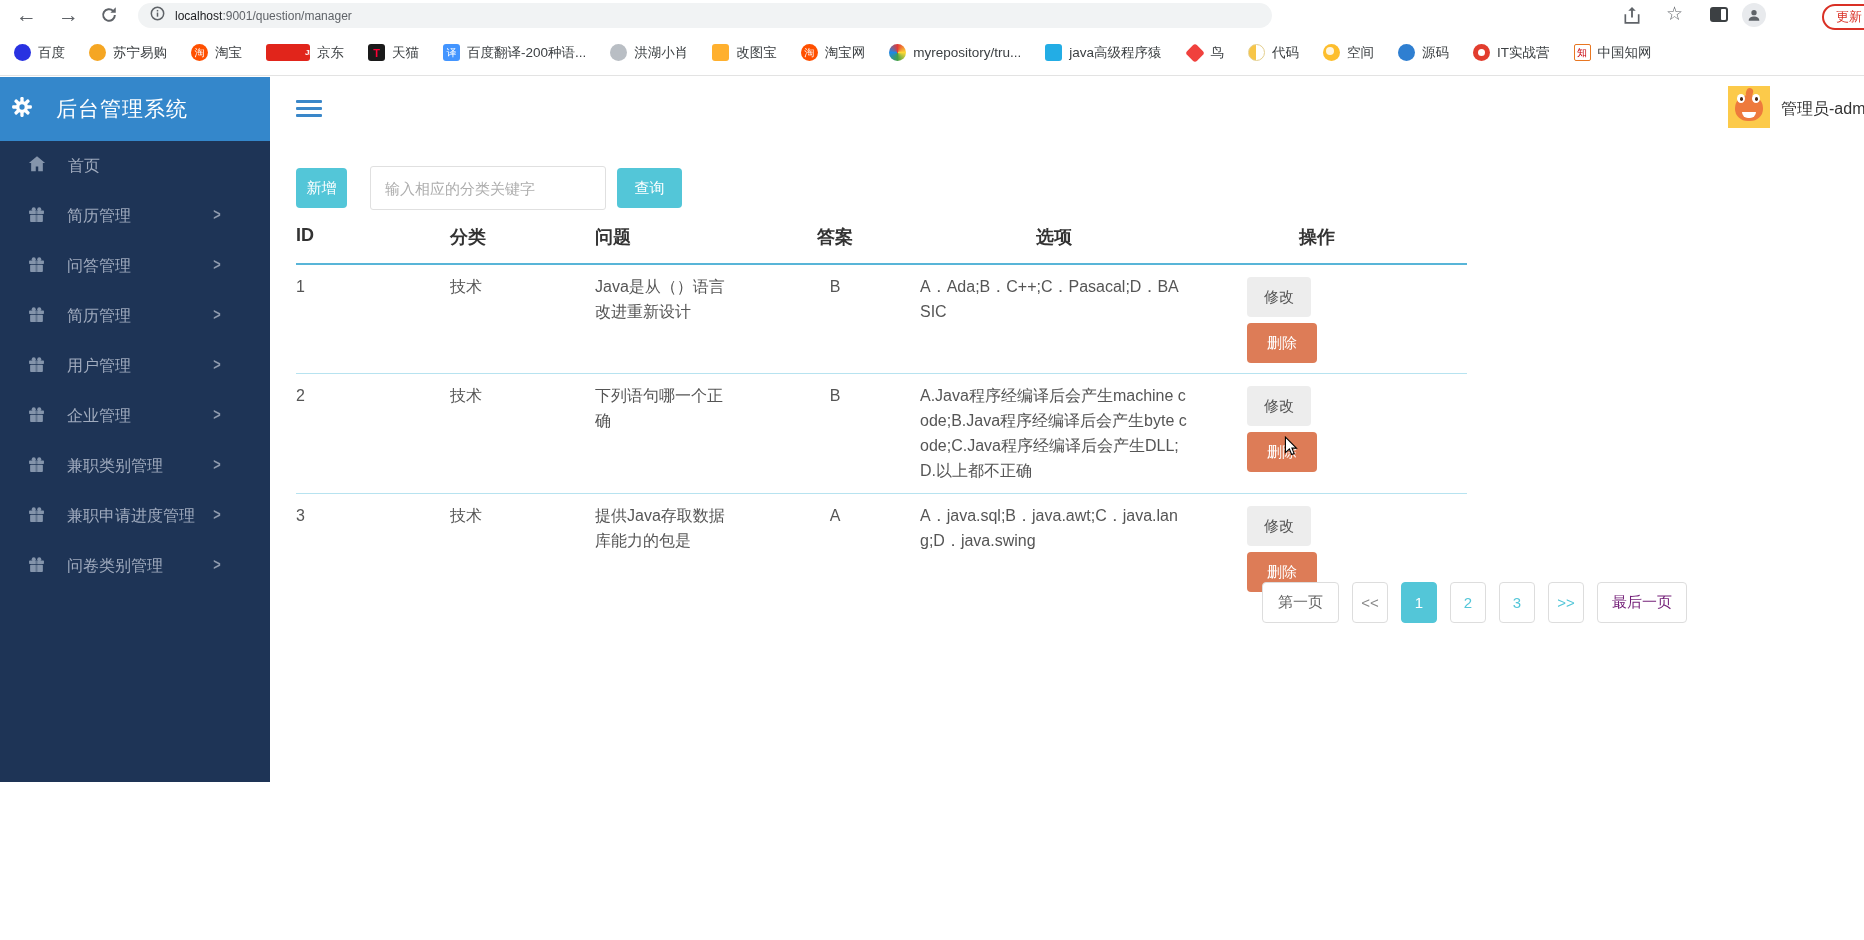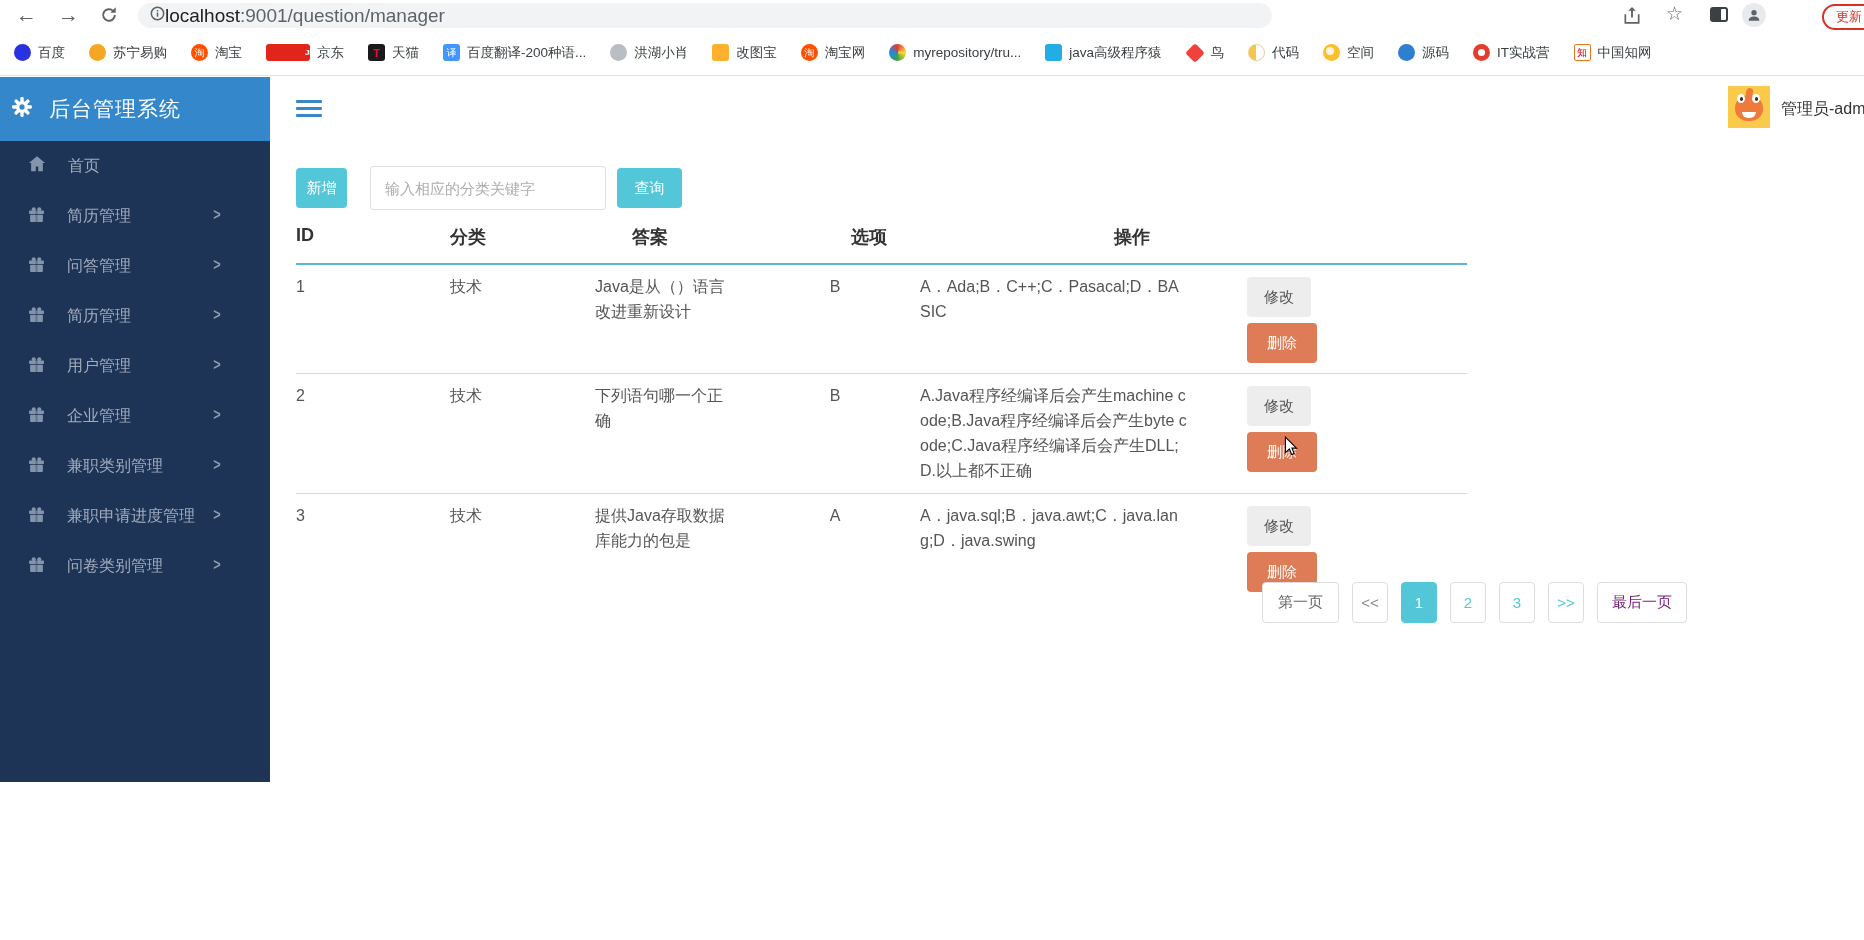--- a/index.html
+++ b/index.html
@@ -5,21 +5,21 @@
   html,body{margin:0;padding:0;background:#fff;}
   body{font-family:"Liberation Sans","DejaVu Sans",sans-serif;}
   .screen{position:relative;width:1864px;height:940px;background:#fff;overflow:hidden;}
 
   
   .chrome{position:absolute;left:0;top:0;width:100%;height:30px;background:#fff;}
   .nav-glyph{position:absolute;top:1px;font-size:21px;color:#5f6368;line-height:28px;cursor:default;}
   .back{left:16px;} .fwd{left:58px;}
   .refresh{position:absolute;left:100px;top:6px;}
   .url-pill{position:absolute;left:138px;top:3px;width:1134px;height:25px;background:#f1f3f4;border-radius:13px;display:flex;align-items:center;padding-left:12px;box-sizing:border-box;}
-  .url-text{font-size:19px;white-space:nowrap;}
+  .url-text{font-size:12px;margin-left:10px;white-space:nowrap;}
   .url-host{color:#202124;}
   .url-path{color:#5f6368;}
   .share-ic{position:absolute;left:1622px;top:5px;}
   .star-ic{position:absolute;left:1666px;top:2px;font-size:19px;color:#5f6368;}
   .panel-ic{position:absolute;left:1710px;top:7px;width:18px;height:15px;background:#3c4043;border-radius:3px;}
   .panel-ic::after{content:"";position:absolute;right:2px;top:2px;bottom:2px;width:5px;background:#fff;border-radius:1px;}
   .profile-ic{position:absolute;left:1742px;top:3px;width:24px;height:24px;border-radius:50%;background:#e8eaed;display:flex;align-items:center;justify-content:center;}
   .update-pill{position:absolute;left:1822px;top:4px;height:22px;line-height:22px;padding:0 12px;border:2px solid #d93025;border-radius:13px;color:#d93025;font-size:13px;white-space:nowrap;background:#fff;}
 
   
@@ -42,21 +42,21 @@
   .bi-qzone{background:#fdbe2d;position:relative;}
   .bi-qzone::after{content:"";position:absolute;left:3px;top:3px;width:8px;height:8px;border-radius:50%;background:#fff;opacity:.85;}
   .bi-yuanma{background:#2f7fd1;}
   .bi-it{background:#e23d2e;position:relative;}
   .bi-it::after{content:"";position:absolute;left:5px;top:5px;width:7px;height:7px;border-radius:50%;background:#fff;}
   .bi-cnki{background:#fff;border:1px solid #e87722;color:#c7000b;border-radius:2px;font-size:10px;}
 
   
   .sidebar{position:absolute;left:0;top:77px;width:270px;height:705px;background:#1e3456;}
   .sb-head{height:64px;background:#3487cb;display:flex;align-items:center;padding-left:11px;box-sizing:border-box;}
-  .sb-title{color:#fff;font-size:21px;margin-left:16px;letter-spacing:1px;}
+  .sb-title{color:#fff;font-size:21px;margin-left:23px;letter-spacing:1px;}
   .sb-nav{}
   .sb-item{position:relative;height:50px;display:flex;align-items:center;padding-left:28px;color:#a0abbe;font-size:16px;cursor:default;}
   .sb-item .lbl{margin-left:22px;}
   .sb-chev{position:absolute;right:48px;top:50%;transform:translateY(-54%) scaleX(.75);color:#8e9aae;font-size:17px;font-weight:bold;}
 
   
   .topbar{position:absolute;left:270px;top:77px;right:0;height:64px;background:#fff;}
   .hamburger{position:absolute;left:26px;top:23px;width:26px;cursor:pointer;}
   .hamburger div{height:3px;background:#3a87c9;border-radius:1px;margin-bottom:4px;}
   .avatar{position:absolute;left:1458px;top:9px;width:42px;height:42px;background:#fcca4a;overflow:hidden;}
@@ -352,20 +352,21 @@
 
   <div class="content">
     <button class="btn add-btn">新增</button>
     <input class="search-input" placeholder="输入相应的分类关键字" style="">
     <button class="btn query-btn">查询</button>
 
     <div class="qtable">
       <div class="trow thead">
         <div class="c-id">ID</div>
         <div class="c-cat">分类</div>
+        <div class="c-q">问题</div>
         <div class="c-ans">答案</div>
         <div class="c-opt">选项</div>
         <div class="c-op">
             <div class="op-inner">操作</div>
           </div>
       </div>
 
       <div class="trow tr-data">
         <div class="c-id">1</div>
         <div class="c-cat">技术</div>

